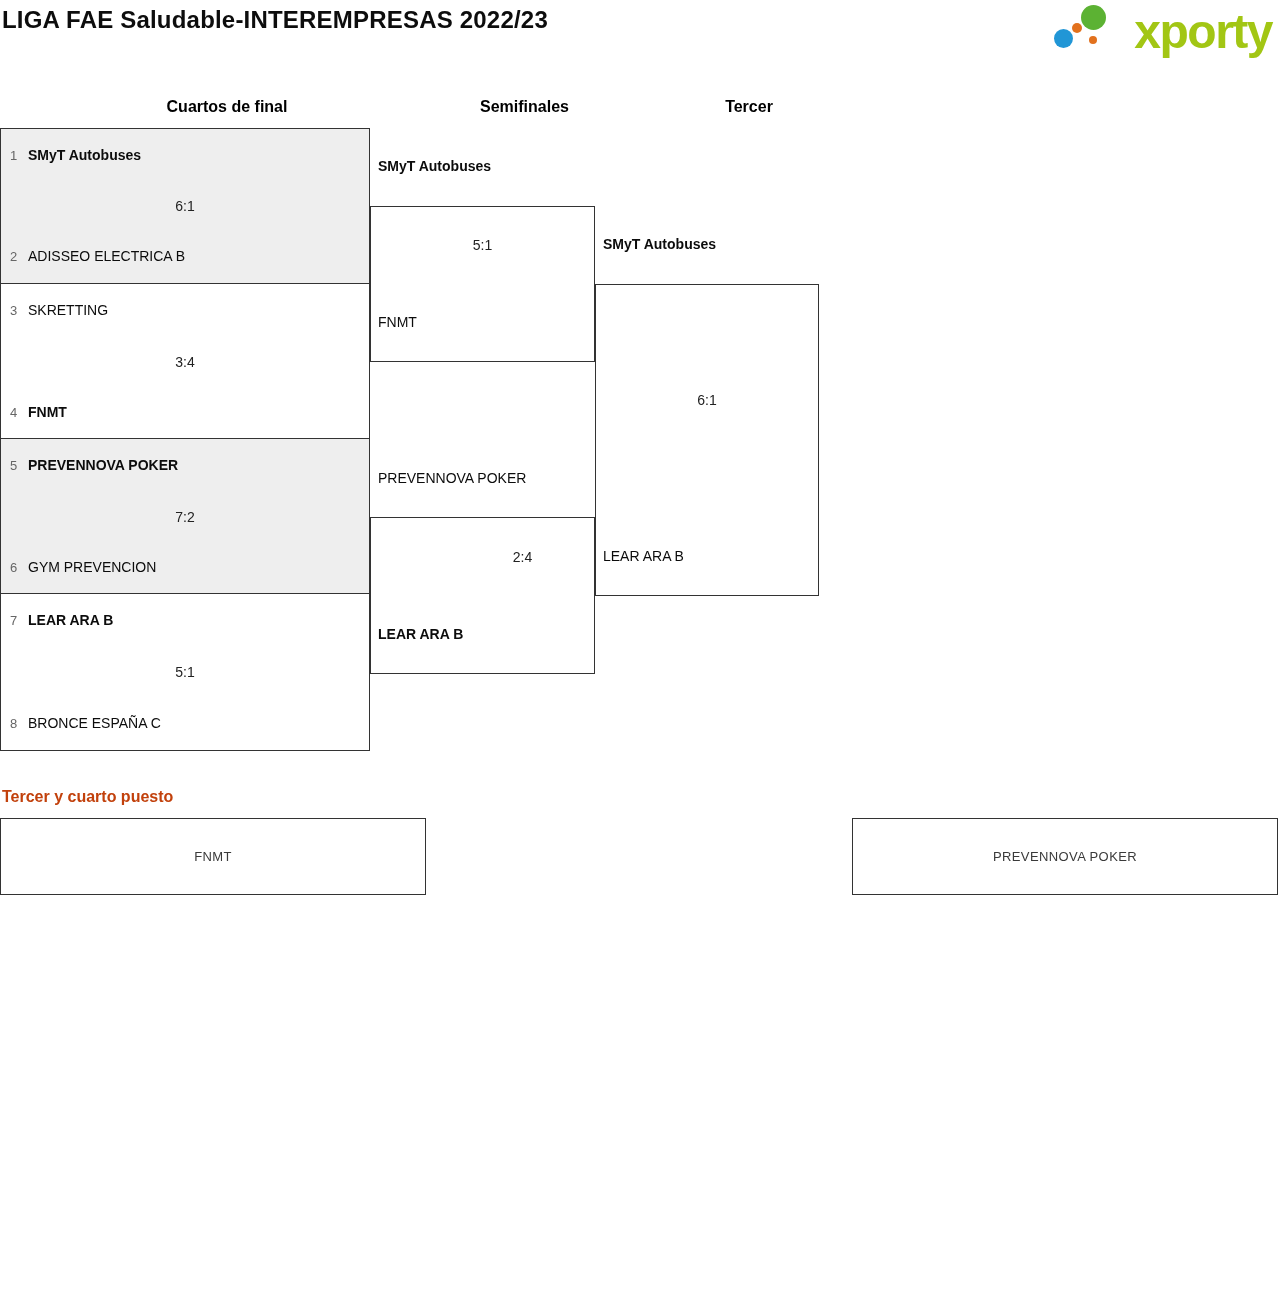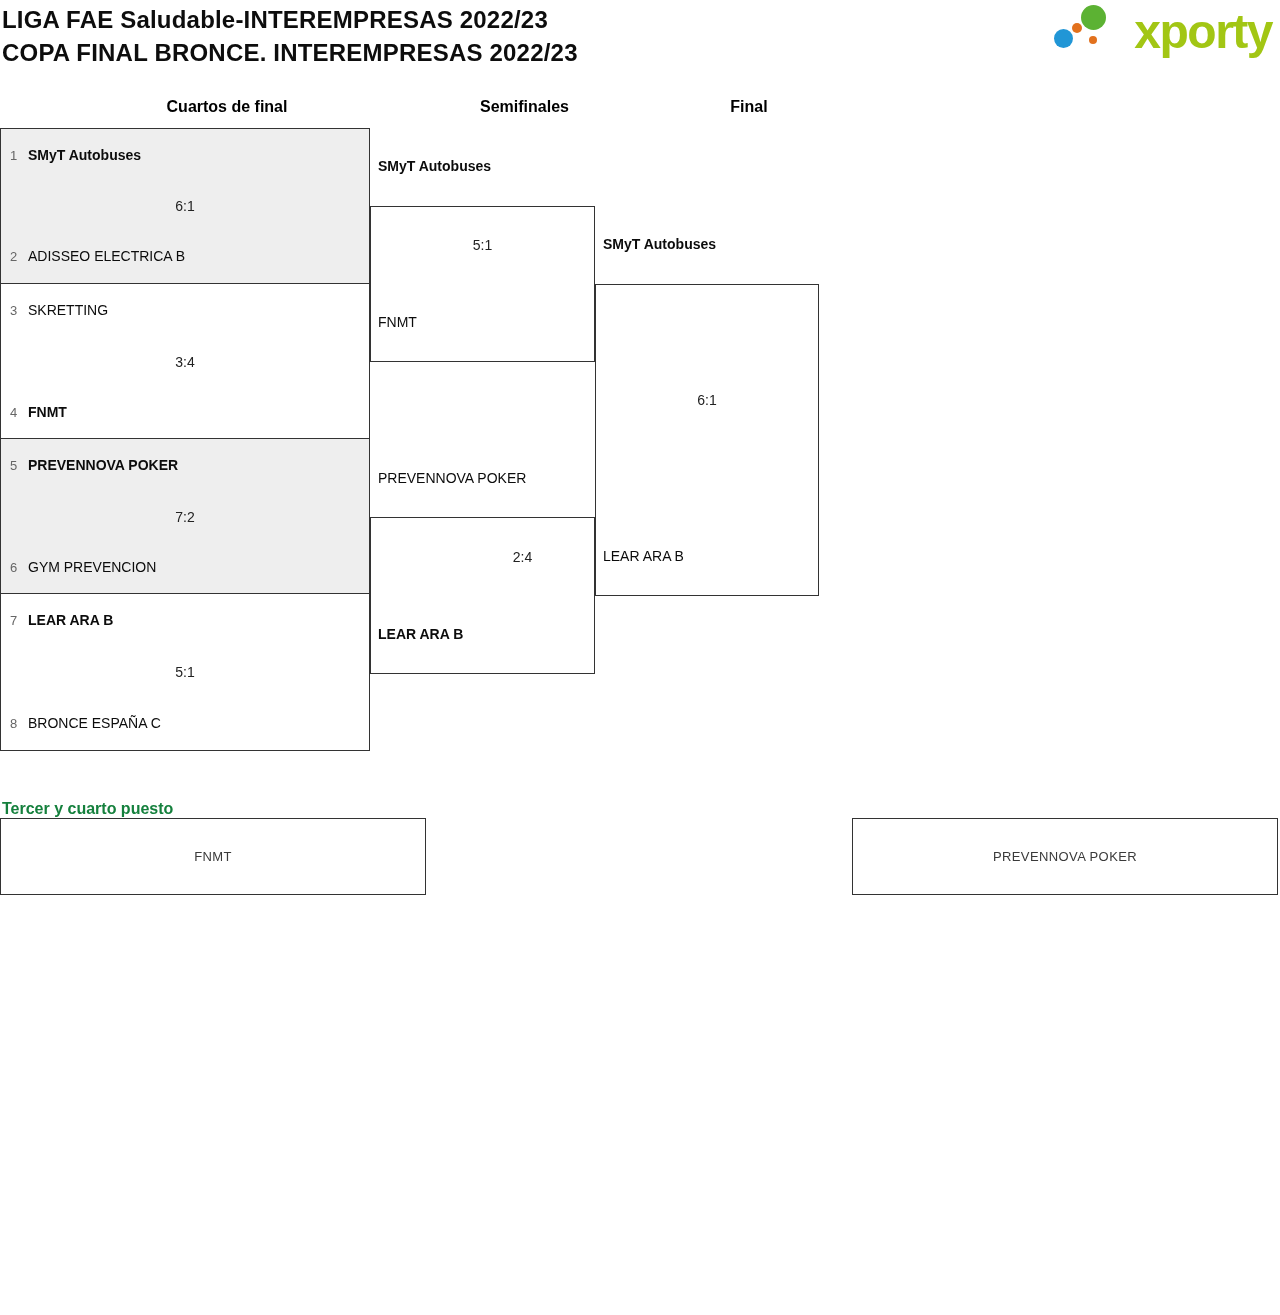--- a/index.html
+++ b/index.html
@@ -53,52 +53,51 @@
 
   
   .sf-box    { position:absolute; left:370px; width:225px; border:1px solid var(--border,#333); background:transparent; }
   .final-box { position:absolute; left:595px; top:284px; width:224px; height:312px; border:1px solid var(--border,#333); }
   .conn-label { position:absolute; font-size:14px; line-height:18px; color:#0c0c0c; white-space:nowrap; }
   .conn-score { position:absolute; text-align:center; font-size:14px; line-height:18px; color:#222; }
   .sf-score { left:370px; width:225px; }
   .f-score  { left:595px; width:224px; }
 
   
-  .third-heading { position:absolute; left:2px; top:788px; font-size:16px; font-weight:700; line-height:18px; color:#15803d;margin-top:12px; }
+  .third-heading { position:absolute; left:2px; top:788px; font-size:16px; font-weight:700; line-height:18px; color:#c2410c; }
   .third-box {
     position:absolute; top:818px; height:77px; border:1px solid var(--border,#333);
     display:flex; align-items:center; justify-content:center; background:#fff;
   }
   .third-left  { left:0;     width:426px; }
   .third-right { left:852px; width:426px; }
   .third-team { font-size:13px; color:#3a3a3a; letter-spacing:0.4px; white-space:nowrap; }
 </style>
 </head>
 <body>
 
 <div class="page">
 
   <div class="titles">
     <div>LIGA FAE Saludable-INTEREMPRESAS 2022/23</div>
-    <div>COPA FINAL BRONCE. INTEREMPRESAS 2022/23</div>
   </div>
 
   <div class="logo">
     <div class="logo-dots">
       <span class="dot d-blue"></span>
       <span class="dot d-green"></span>
       <span class="dot d-orange-a"></span>
       <span class="dot d-orange-b"></span>
     </div>
     <div class="logo-text">xporty</div>
   </div>
 
   <div class="round-header rh-qf">Cuartos de final</div>
   <div class="round-header rh-sf">Semifinales</div>
-  <div class="round-header rh-f">Final</div>
+  <div class="round-header rh-f">Tercer</div>
 
   <div class="qf-match shaded" style="top:128px;height:156px;">
     <div class="team-row top">
       <span class="seed">1</span>
       <span class="team bold">SMyT Autobuses</span>
     </div>
     <div class="score">6:1</div>
     <div class="team-row bottom">
       <span class="seed">2</span>
       <span class="team">ADISSEO ELECTRICA B</span>

